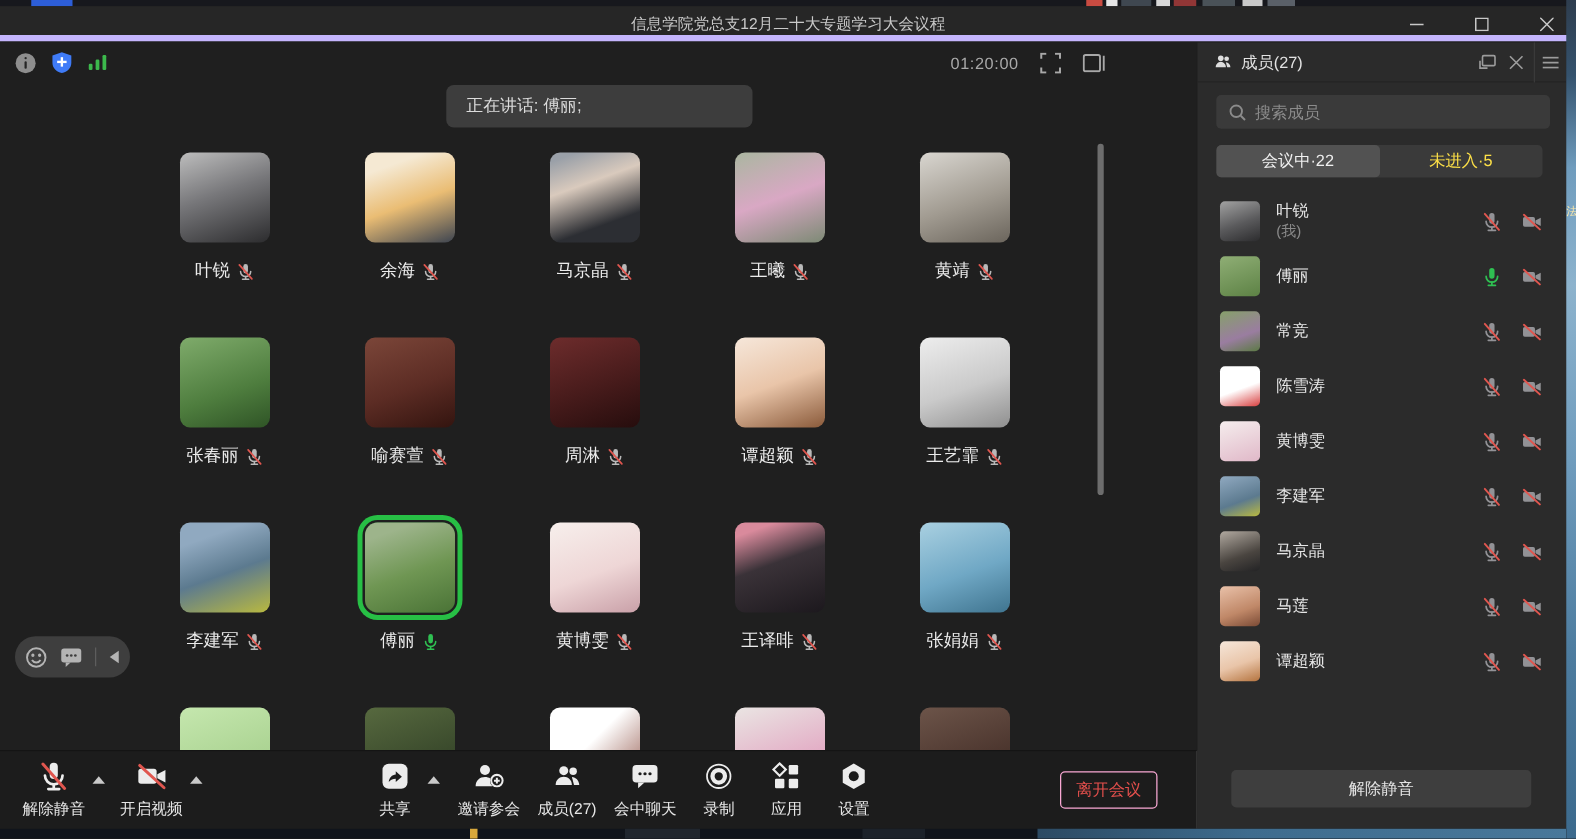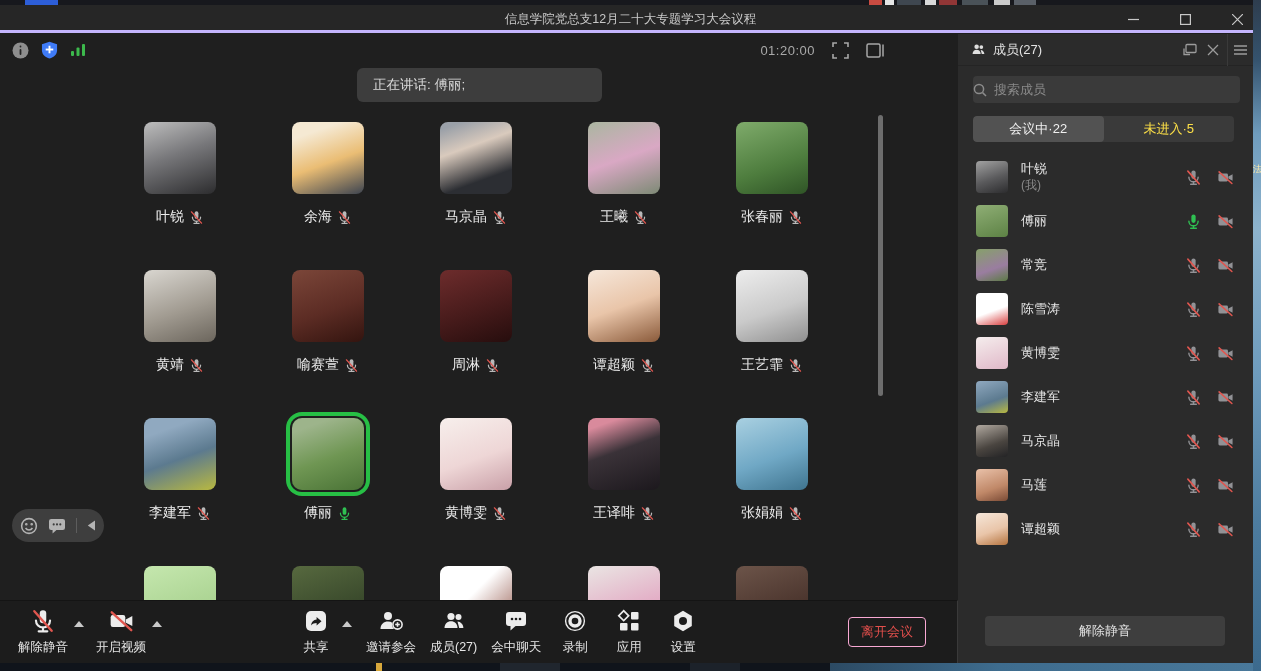--- a/index.html
+++ b/index.html
@@ -2,21 +2,21 @@
 <html><head>
 <meta charset="utf-8">
 <style>
   * { margin:0; padding:0; box-sizing:border-box; }
   html,body { width:1261px; height:671px; overflow:hidden; }
   body { position:relative; background:#1f1f1f; font-family:"Liberation Sans","DejaVu Sans",sans-serif; -webkit-font-smoothing:antialiased; }
 
   
   .top-edge { position:absolute; left:0; top:0; width:1261px; height:5px; background:#17181d; }
   .top-edge span { position:absolute; top:0; height:5px; display:block; }
-  .titlebar { position:absolute; left:0; top:5px; width:1261px; height:28px; background:#262626; border-bottom:3px solid #c4b5fd; }
+  .titlebar { position:absolute; left:0; top:5px; width:1261px; height:28px; background:#262626; border-bottom:5px solid #c4b5fd; }
   .titlebar .title { display:block; text-align:center; line-height:28px; font-size:12.5px; color:#c9c9c9; }
   .win-controls { position:absolute; right:10px; top:0; height:28px; display:flex; align-items:center; gap:24px; }
   .win-btn { width:28px; height:28px; display:flex; align-items:center; justify-content:center; color:#c8c8c8; }
 
   
   .main { position:absolute; left:0; top:34px; width:957px; height:566px; background:#1f1f1f; overflow:hidden; }
   .status-left { position:absolute; left:12px; top:7px; display:flex; align-items:center; gap:12px; }
   .status-right { position:absolute; right:73px; top:8px; display:flex; align-items:center; gap:17px; }
   .timer { font-size:13px; color:#a9a9a9; letter-spacing:.5px; }
   .banner { position:absolute; left:357px; top:34px; width:245px; height:34px; background:#3d3d3d; border-radius:6px; color:#dcdcdc; font-size:13.5px; line-height:34px; padding-left:16px; }
@@ -41,21 +41,21 @@
   .tb-btn .lbl { font-size:12.5px; color:#e6e6e6; white-space:nowrap; }
   .caret { width:0; height:0; border-left:5px solid transparent; border-right:5px solid transparent; border-bottom:6px solid #c9c9c9; margin:14px 2px 0 4px; }
   .leave-btn { position:absolute; left:848px; top:16px; width:78px; height:30px; border:1px solid #f9a8d4; border-radius:4px; background:transparent; color:#e34f4c; font-size:13px; text-align:center; line-height:28px; }
 
   
   .sidebar { position:absolute; left:958px; top:34px; width:295px; height:629px; background:#2b2b2b; }
   .sb-header { position:absolute; left:0; top:0; width:295px; height:32px; border-bottom:1px solid #242424; display:flex; align-items:center; padding:0 0 0 12px; }
   .sb-title { font-size:13px; color:#e3e3e3; margin-left:6px; }
   .sb-header-icons { margin-left:auto; display:flex; align-items:center; gap:10px; padding-right:8px; }
   .sb-menu-cell { width:26px; height:32px; border-left:1px solid #3a3a3a; display:flex; align-items:center; justify-content:center; color:#9c9c9c; font-size:13px; }
-  .sb-search { position:absolute; left:15px; top:42px; width:267px; height:27px; background:#3a3a3a; border-radius:4px; display:flex; align-items:center; gap:7px; }
+  .sb-search { position:absolute; left:15px; top:42px; width:267px; height:27px; background:#3a3a3a; border-radius:4px; display:flex; align-items:center; gap:7px; padding-left:10px; }
   .sb-search .ph { font-size:13px; color:#8b8b8b; }
   .sb-tabs { position:absolute; left:15px; top:82px; width:261px; height:26px; background:#3a3a3a; border-radius:4px; display:flex; overflow:hidden; }
   .sb-tab { flex:1; text-align:center; line-height:26px; font-size:13px; color:#fde047; }
   .sb-tab[data-active="true"] { background:#525252; color:#f0f0f0; border-radius:4px; }
   .sb-list { position:absolute; left:0; top:121px; width:295px; }
   .member-row { height:44px; display:flex; align-items:center; padding:0 18px 0 18px; gap:13px; }
   .m-avatar { width:32px; height:32px; border-radius:4px; flex:none; background:#555; }
   .m-text { display:flex; flex-direction:column; line-height:16px; }
   .m-name { font-size:13px; color:#e6e6e6; }
   .m-sub { font-size:12px; color:#8a8a8a; }
@@ -217,33 +217,33 @@
         <div class="avatar" data-speaking="false" style="background: linear-gradient(160deg, rgb(170, 182, 160), rgb(217, 168, 196) 50%, rgb(125, 138, 117));"></div>
         <div class="tile-label">
           <span>王曦</span>
           <svg class="mic" width="15" height="15" data-state="muted">
             <use href="#ic-mic"></use>
           </svg>
         </div>
       </div>
 
       <div class="tile">
+        <div class="avatar" data-speaking="false" style="background: linear-gradient(160deg, rgb(217, 214, 208), rgb(161, 155, 145) 55%, rgb(107, 101, 92));"></div>
+        <div class="tile-label">
+          <span>黄靖</span>
+          <svg class="mic" width="15" height="15" data-state="muted">
+            <use href="#ic-mic"></use>
+          </svg>
+        </div>
+      </div>
+
+      <div class="tile">
         <div class="avatar" data-speaking="false" style="background: linear-gradient(160deg, rgb(127, 171, 107), rgb(78, 125, 62) 60%, rgb(47, 84, 38));"></div>
         <div class="tile-label">
           <span>张春丽</span>
-          <svg class="mic" width="15" height="15" data-state="muted">
-            <use href="#ic-mic"></use>
-          </svg>
-        </div>
-      </div>
-
-      <div class="tile">
-        <div class="avatar" data-speaking="false" style="background: linear-gradient(160deg, rgb(217, 214, 208), rgb(161, 155, 145) 55%, rgb(107, 101, 92));"></div>
-        <div class="tile-label">
-          <span>黄靖</span>
           <svg class="mic" width="15" height="15" data-state="muted">
             <use href="#ic-mic"></use>
           </svg>
         </div>
       </div>
 
       <div class="tile">
         <div class="avatar" data-speaking="false" style="background: linear-gradient(160deg, rgb(123, 70, 57), rgb(92, 44, 36) 55%, rgb(51, 20, 15));"></div>
         <div class="tile-label">
           <span>喻赛萱</span>

